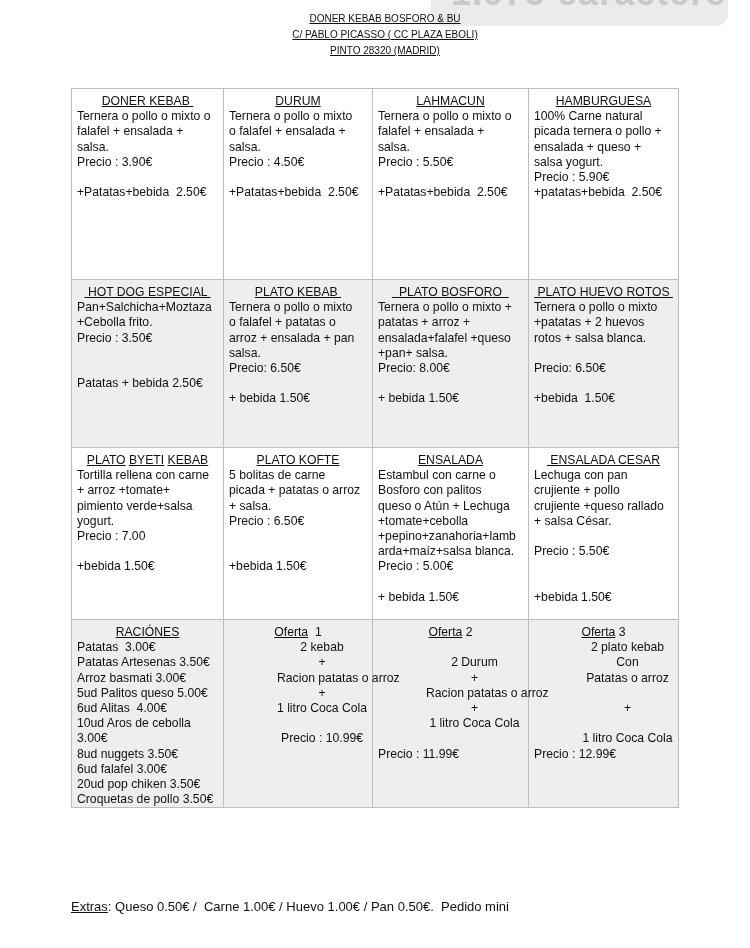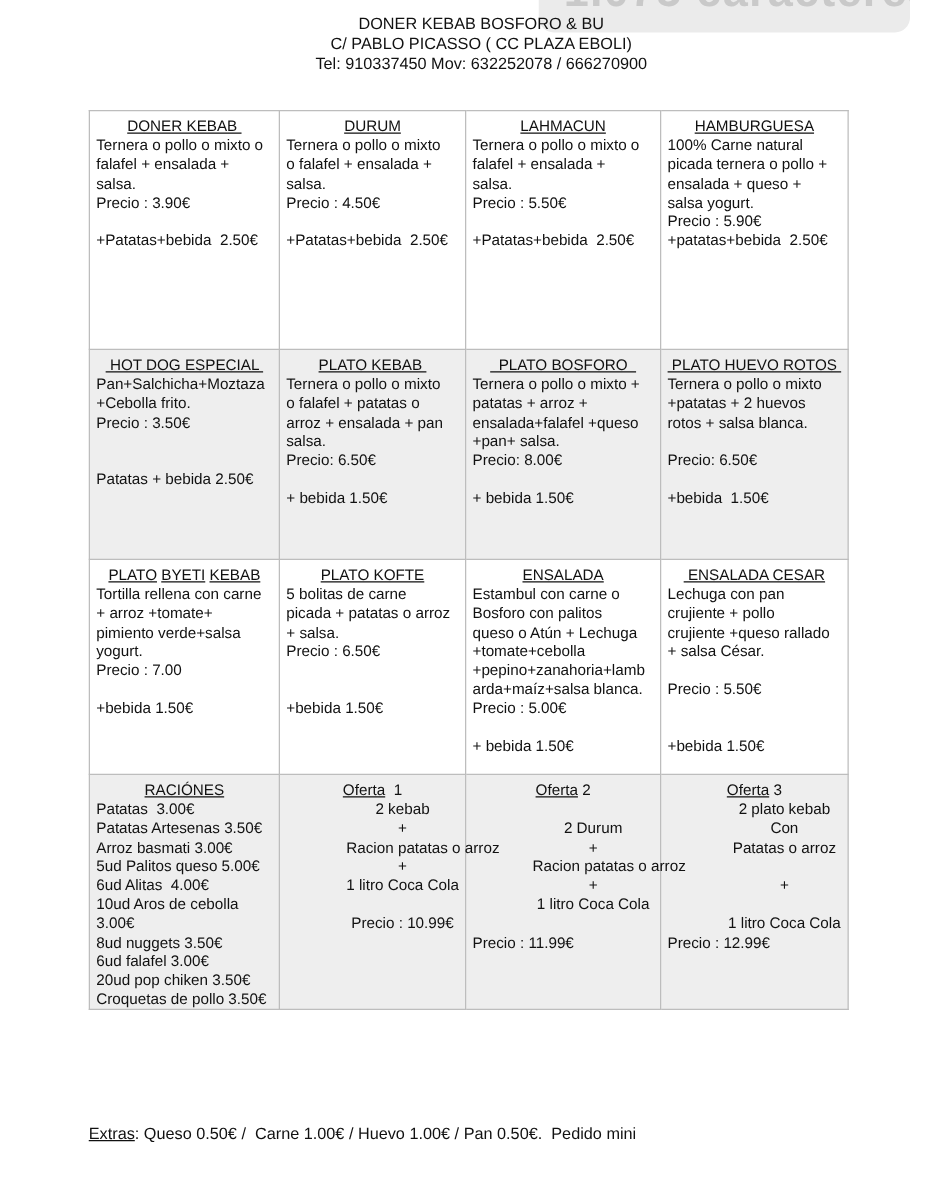--- a/index.html
+++ b/index.html
@@ -2,21 +2,21 @@
 <html><head>
 <meta charset="utf-8">
 <style>
   html, body { margin: 0; padding: 0; }
   body {
     width: 750px; height: 948px; background: #ffffff; position: relative; overflow: hidden;
     font-family: "Liberation Sans", sans-serif; color: #111; font-size: 12.2px;
   }
   .header {
     position: absolute; left: 200px; top: 11px; width: 370px; text-align: center;
-    font-size: 13px; line-height: 16px; color: #111;
+    font-size: 10px; line-height: 16px; color: #111; text-decoration: underline;
   }
   .header div { white-space: nowrap; }
   .overlay {
     position: absolute; left: 431px; top: -14px; width: 297px; height: 40px;
     background: #ebebeb; border-radius: 0 0 12px 12px; overflow: hidden;
   }
   .overlay span {
     position: absolute; left: 20px; top: -14px; font-size: 36px; font-weight: bold;
     color: #c9c9c9; white-space: nowrap; letter-spacing: 1px;
   }
@@ -43,21 +43,21 @@
 </head>
 <body>
 
 <div class="overlay">
   <span>1.075 caracteres</span>
 </div>
 
 <div class="header">
   <div>DONER KEBAB BOSFORO &amp; BU</div>
   <div>C/ PABLO PICASSO ( CC PLAZA EBOLI)</div>
-  <div>Tel: 910337450 Mov: 632252078 / 666270900</div>
+  <div>PINTO 28320 (MADRID)</div>
 </div>
 
 <table class="menu">
   <colgroup>
     <col style="width:152px">
       <col style="width:149px">
       <col style="width:156px">
       <col style="width:150px">
   </colgroup>
   <tbody>

